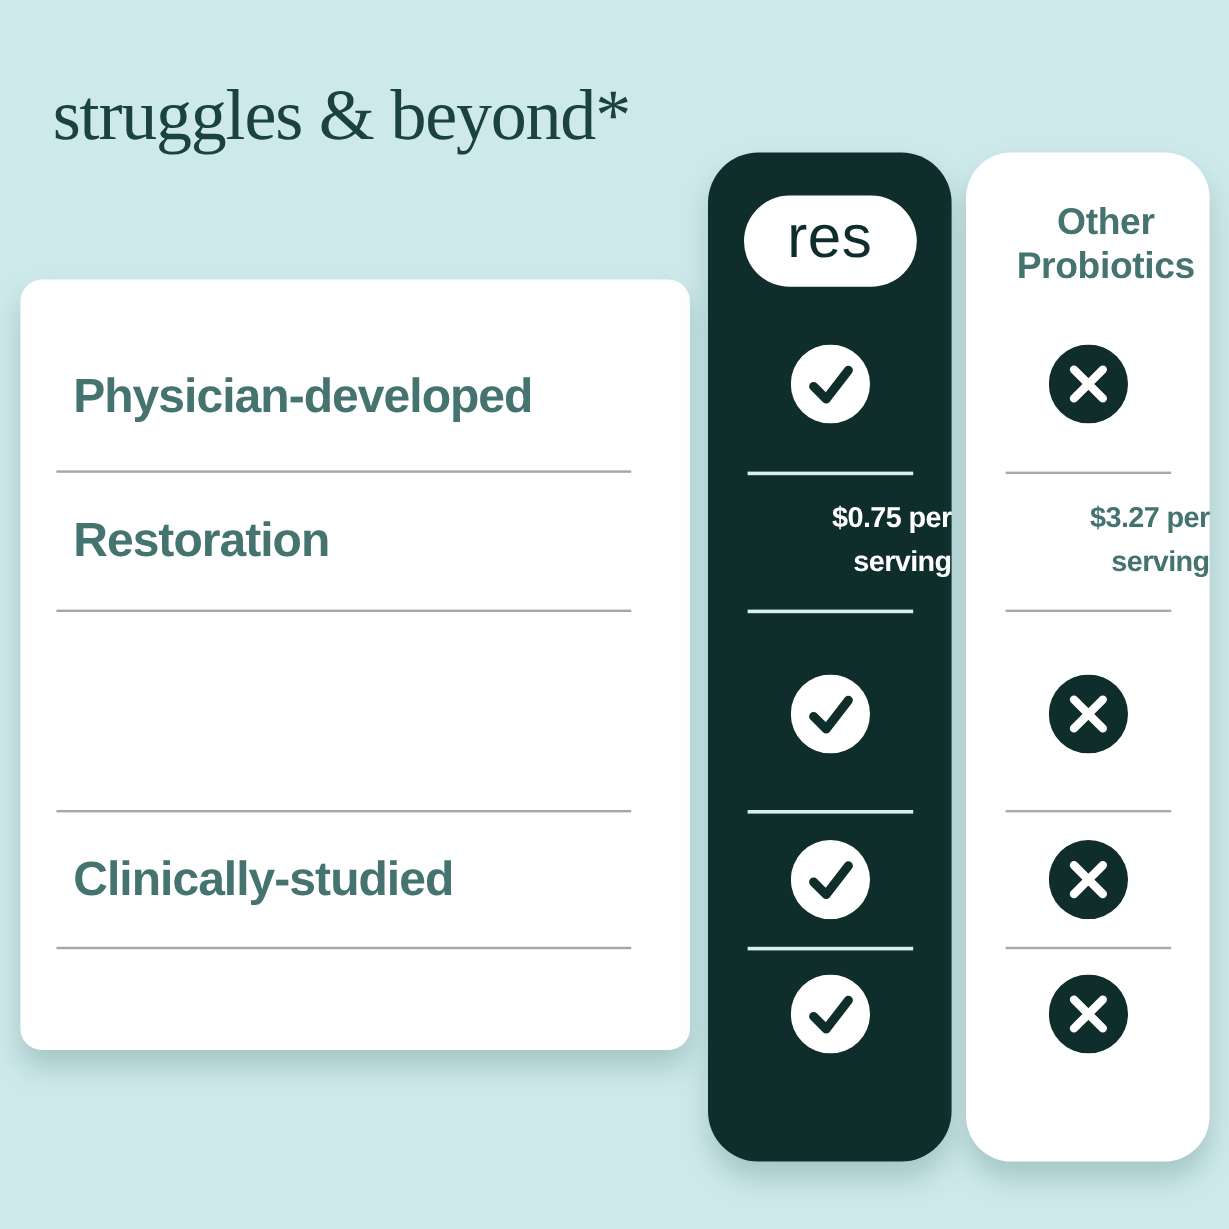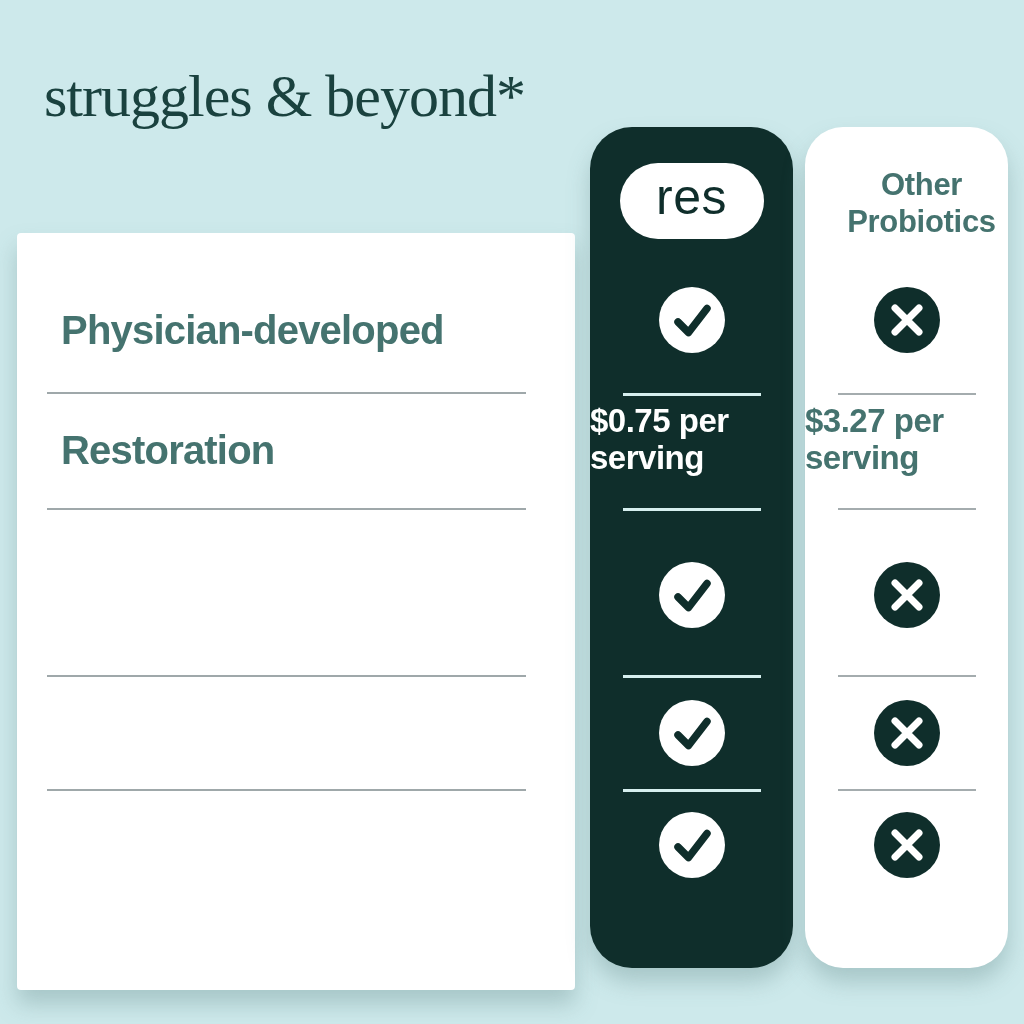--- a/index.html
+++ b/index.html
@@ -19,22 +19,22 @@
     color: var(--title, #1a423f);
   }
   .title span { display: block; }
 
   
   .card {
     position: absolute;
     box-shadow: 0 14px 22px rgba(96, 136, 136, 0.35);
   }
   .features-card {
-    left: 17px; top: 233px; width: 558px; height: 757px;
-    background: var(--white, #ffffff); border-radius: 4px;
+    left: 17px; top: 233px; width: 558px; height: 642px;
+    background: var(--white, #ffffff); border-radius: 18px;
   }
   .brand-col {
     left: 590px; top: 127px; width: 203px; height: 841px;
     background: var(--dark, #0f2e2b); border-radius: 42px;
   }
   .other-col {
     left: 805px; top: 127px; width: 203px; height: 841px;
     background: var(--white, #ffffff); border-radius: 38px;
   }
 
@@ -83,23 +83,23 @@
   
   .col-divider {
     position: absolute; left: 50%; transform: translateX(-50%);
     width: 138px;
   }
   .col-divider.light { height: 3px; background: var(--divider-light, #d6efef); }
   .col-divider.gray  { height: 2px; background: var(--divider-gray2, #a4acae); }
 
   
   .price {
-    position: absolute; left: 0; right: 0; top: 312px;
+    position: absolute; left: 0; right: 0; top: 323px;
     transform: translateY(-50%);
-    text-align: left; font-weight: 700; font-size: 33px;
+    text-align: right; font-weight: 700; font-size: 24px;
     line-height: 37px; letter-spacing: -0.5px;
   }
   .price span { display: block; }
   .price.on-dark  { color: var(--white, #ffffff); }
   .price.on-light { color: var(--teal, #45736f); }
 </style>
 </head>
 <body>
 
 <h1 class="title">
@@ -112,20 +112,23 @@
   </div>
   <div class="feat-divider" style="top:159px"></div>
 
   <div class="feat" style="top:217px">
     <span>Restoration</span>
   </div>
   <div class="feat-divider" style="top:275px"></div>
 
   <div class="feat-divider" style="top:442px"></div>
 
+  <div class="feat" style="top:500px">
+    <span>Clinically-studied</span>
+  </div>
   <div class="feat-divider" style="top:556px"></div>
 
 </section>
 
 <section class="card brand-col">
   <div class="pill">
     <span>res</span>
   </div>
 
   <div class="cell-icon" style="top:193px">

